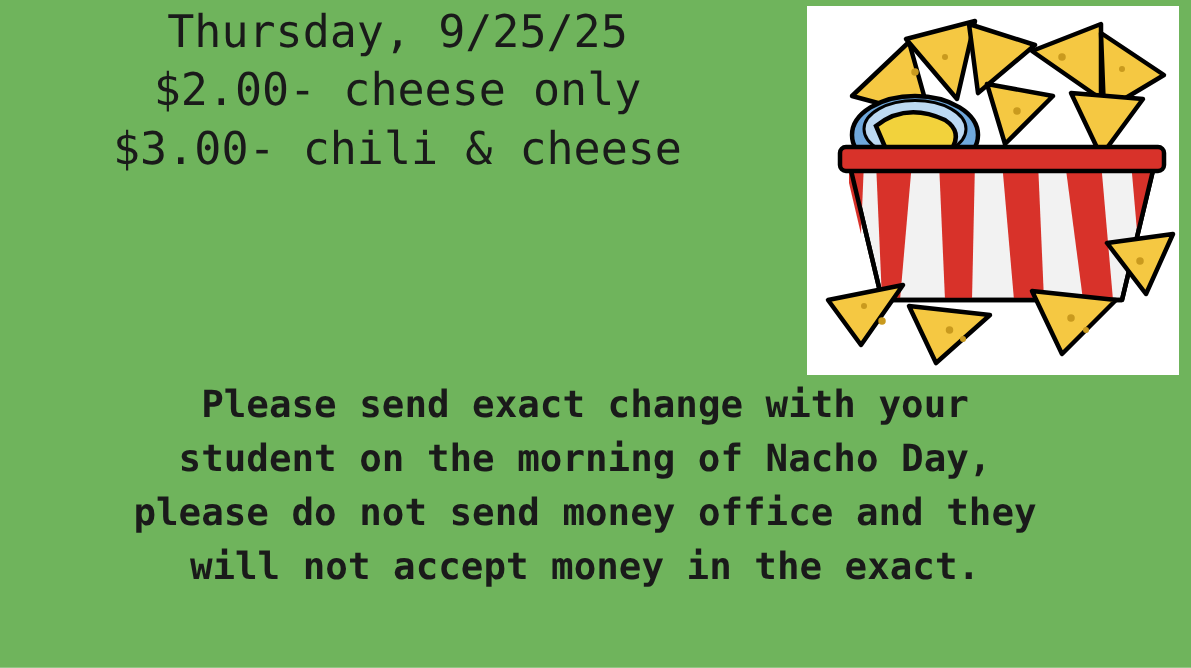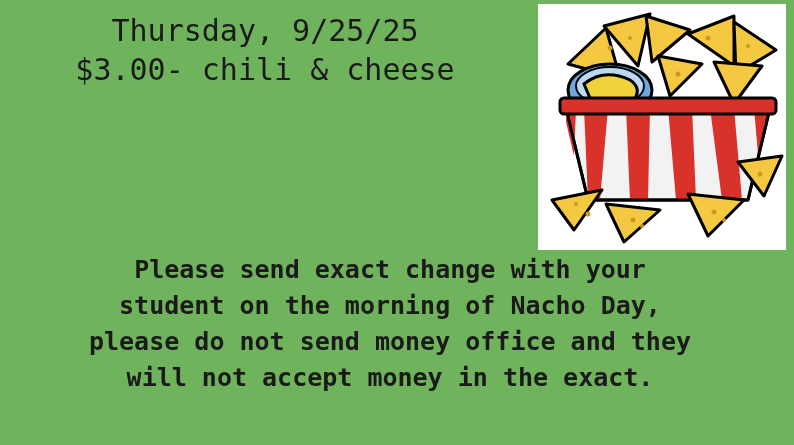--- a/index.html
+++ b/index.html
@@ -17,21 +17,21 @@
     width: 794px;
     height: 445px;
     background: #6fb45c;
     box-sizing: border-box;
   }
   .top-text {
     position: absolute;
     left: 0px;
     top: 0px;
     width: 530px;
-    padding-top: 11px;
+    padding-top: 2px;
     text-align: center;
     color: #1a1a1a;
     font-family: "DejaVu Sans Mono", monospace;
     font-size: 30px;
     line-height: 39px;
     letter-spacing: 0px;
   }
   .top-text .line {
     white-space: nowrap;
   }
@@ -62,20 +62,21 @@
     display: block;
   }
 </style>
 </head>
 <body>
 
 <div class="poster">
 
   <div class="top-text">
     <div class="line">Thursday, 9/25/25</div>
+    <div class="line">$2.00- cheese only</div>
     <div class="line">$3.00- chili &amp; cheese</div>
   </div>
 
   <div class="image-box">
     <svg class="nacho-art" width="248" height="246" viewBox="0 0 248 246">
       <rect x="0" y="0" width="248" height="246" fill="#ffffff"></rect>
 
       <g stroke="#000000" stroke-width="3" stroke-linejoin="round">
         <polygon points="30,60 68,24 82,74" fill="#f5c842"></polygon>
         <polygon points="66,22 112,10 100,62" fill="#f5c842"></polygon>

